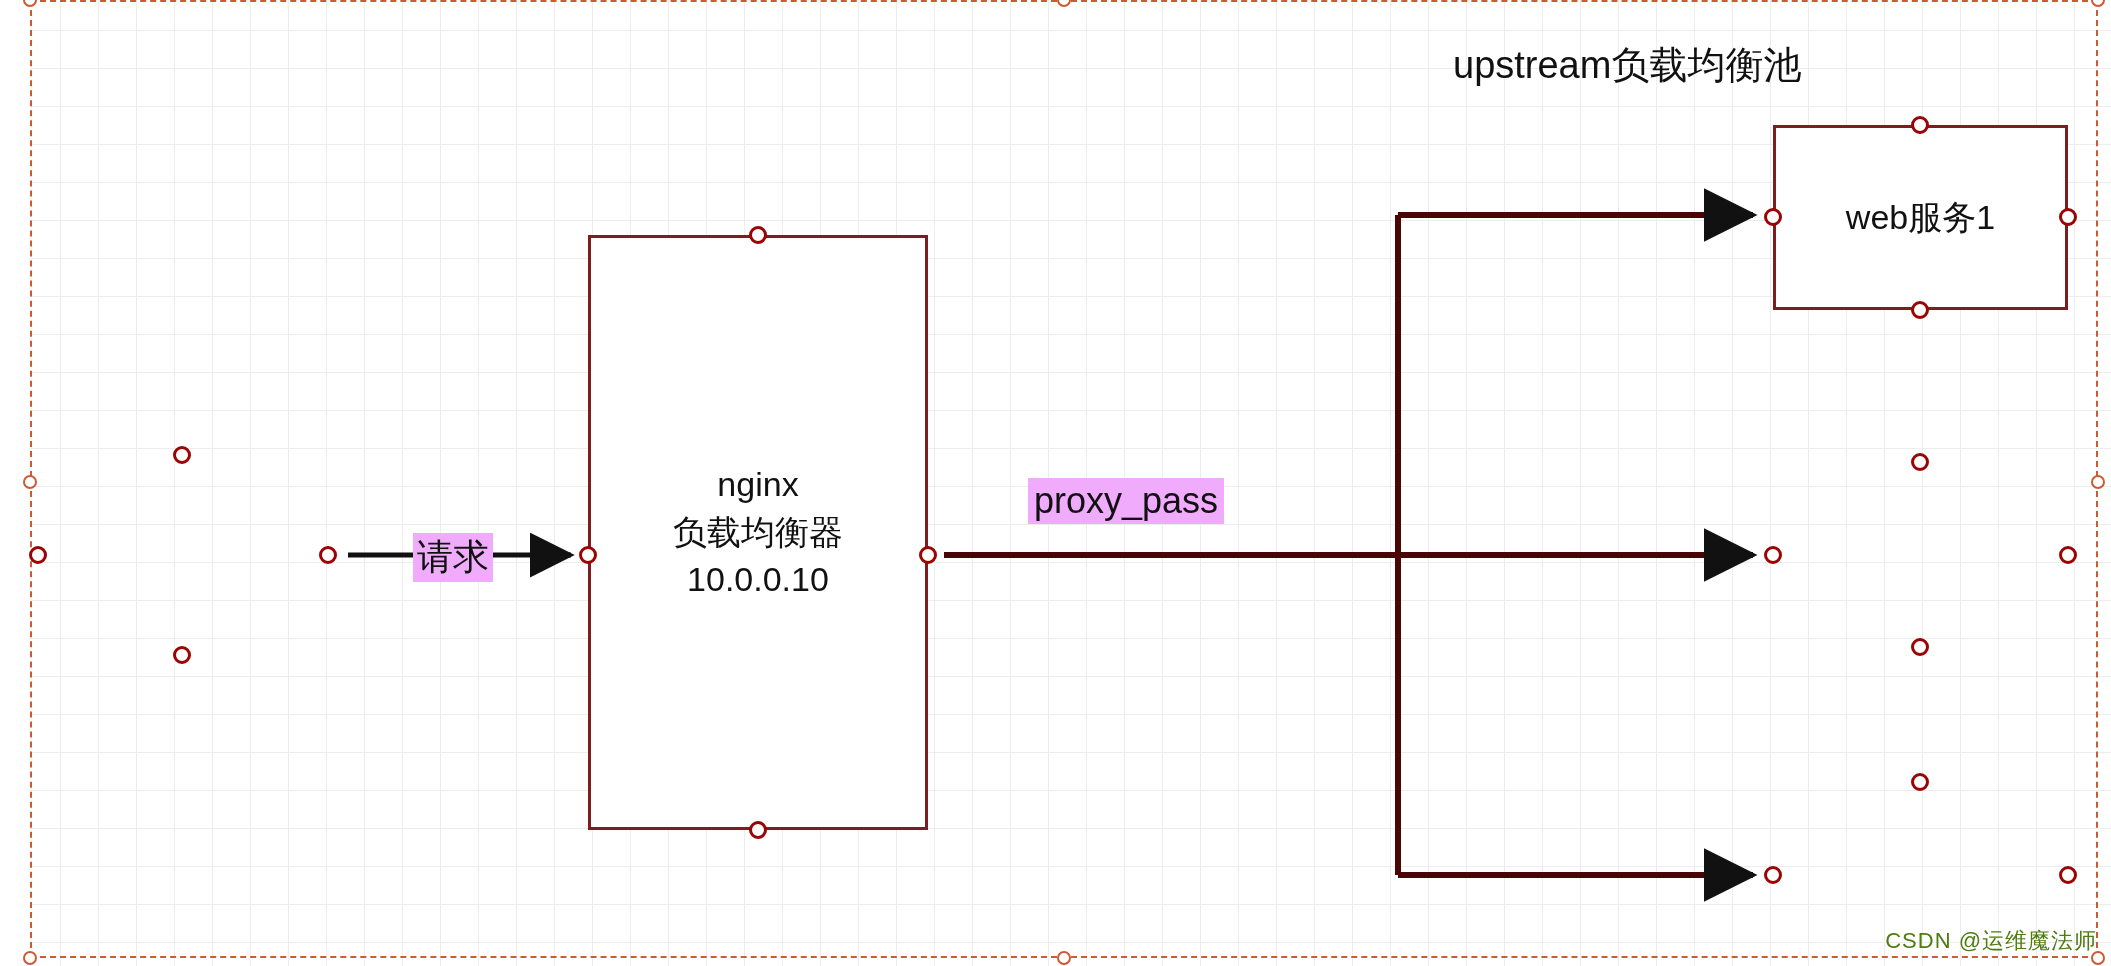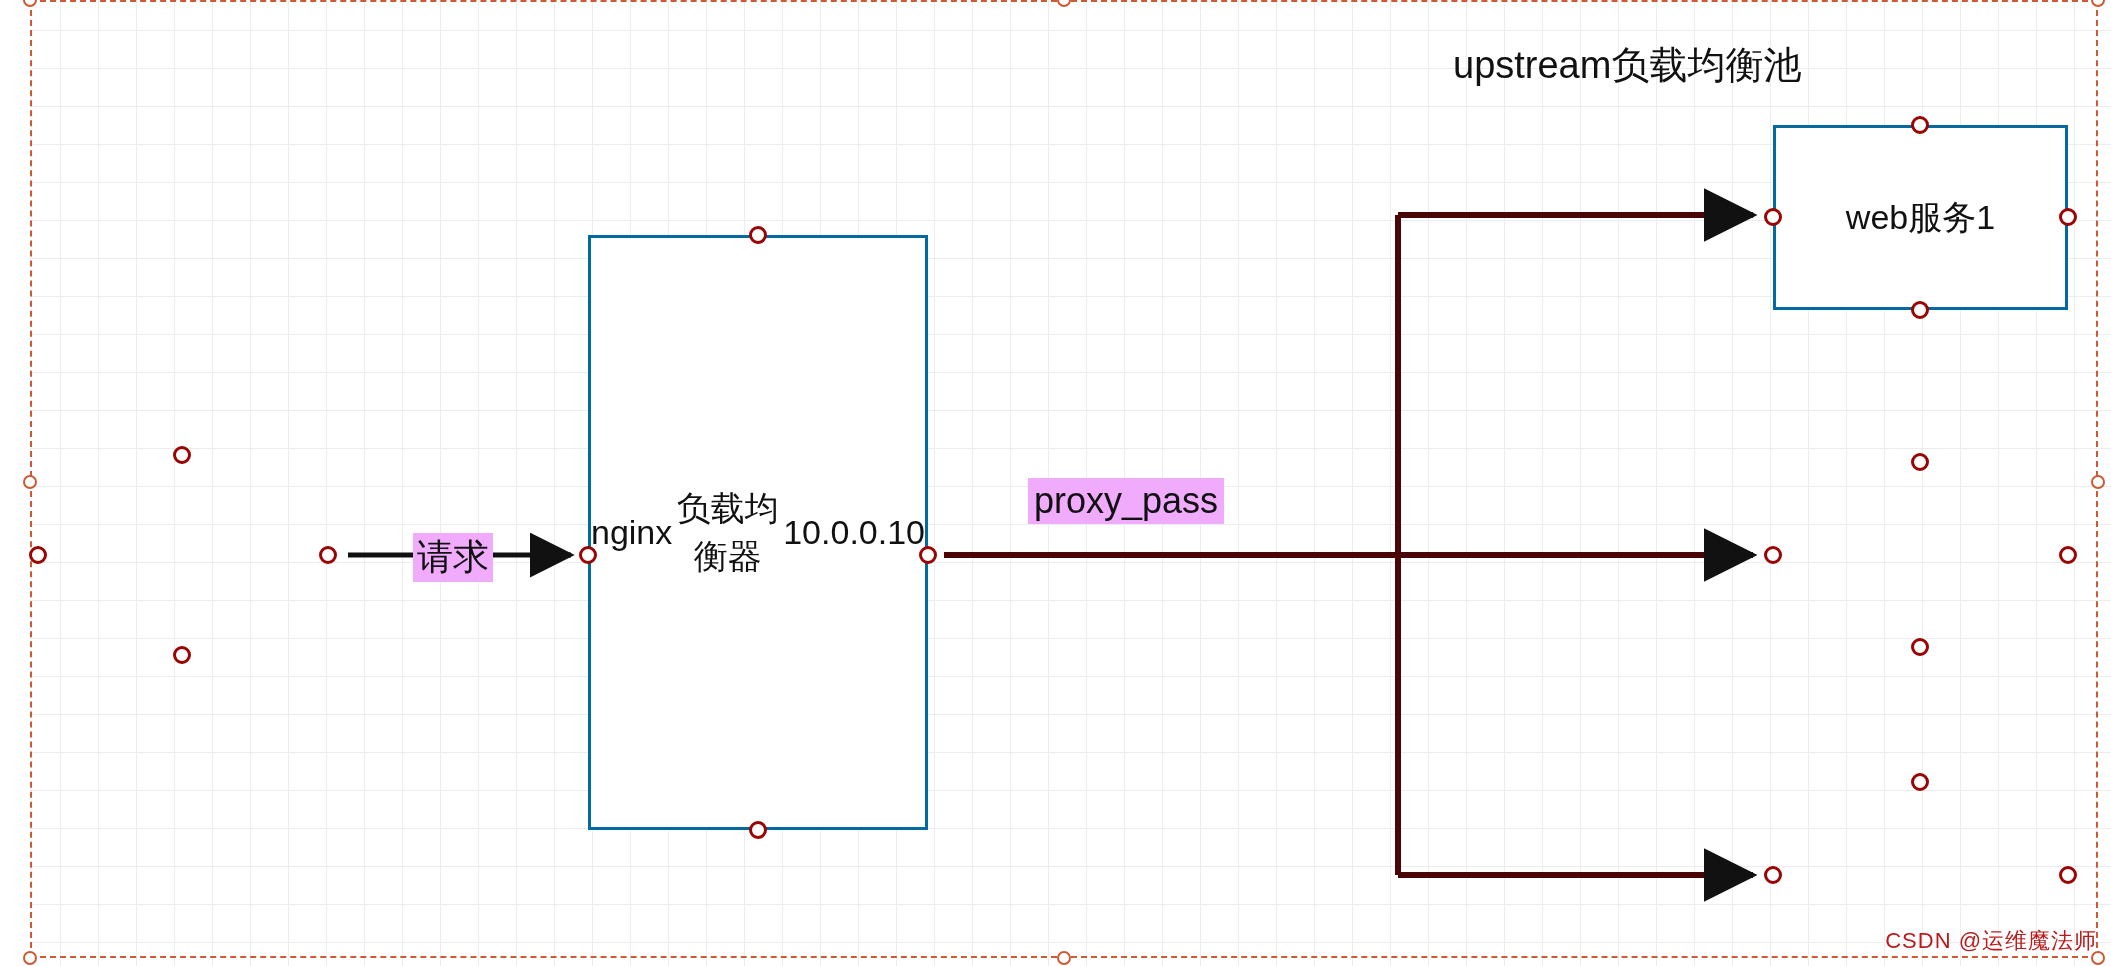--- a/index.html
+++ b/index.html
@@ -46,21 +46,21 @@
     width: 14px;
     height: 14px;
     background: #fff;
     border: 2px solid #cc5a33;
     border-radius: 50%;
     box-sizing: border-box;
   }
   .box {
     position: absolute;
     background: #fff;
-    border: 3px solid #0369a1;
+    border: 3px solid #7f1d1d;
     box-sizing: border-box;
     display: flex;
     align-items: center;
     justify-content: center;
     text-align: center;
     font-size: 34px;
     line-height: 1.4;
     color: #111;
   }
   .port {
@@ -81,21 +81,21 @@
     position: absolute;
     font-size: 36px;
     color: #111;
     background: #f0abfc;
   }
   .watermark {
     position: absolute;
     right: 22px;
     bottom: 10px;
     font-size: 22px;
-    color: #b91c1c;
+    color: #4d7c0f;
     letter-spacing: 1px;
   }
   svg.wires {
     position: absolute;
     left: 0; top: 0;
     width: 2111px;
     height: 966px;
     pointer-events: none;
   }
 </style>
@@ -139,21 +139,21 @@
 
   <div class="small-label" style="left:405px; top:533px; padding:0 4px">请求</div>
 
   <div class="small-label" style="left:1020px; top:478px; padding:2px 6px">proxy_pass</div>
 
   <div class="port" style="left:165px; top:446px"></div>
   <div class="port" style="left:165px; top:646px"></div>
   <div class="port" style="left:21px;  top:546px"></div>
   <div class="port" style="left:311px; top:546px"></div>
 
-  <div class="box" style="left:580px; top:235px; width:340px; height:595px; flex-direction:row">
+  <div class="box" style="left:580px; top:235px; width:340px; height:595px; flex-direction:column">
     <span>nginx</span>
     <span>负载均衡器</span>
     <span>10.0.0.10</span>
   </div>
   <div class="port" style="left:741px; top:226px"></div>
   <div class="port" style="left:741px; top:821px"></div>
   <div class="port" style="left:571px; top:546px"></div>
   <div class="port" style="left:911px; top:546px"></div>
 
   <div class="box" style="left:1765px; top:125px; width:295px; height:185px">

